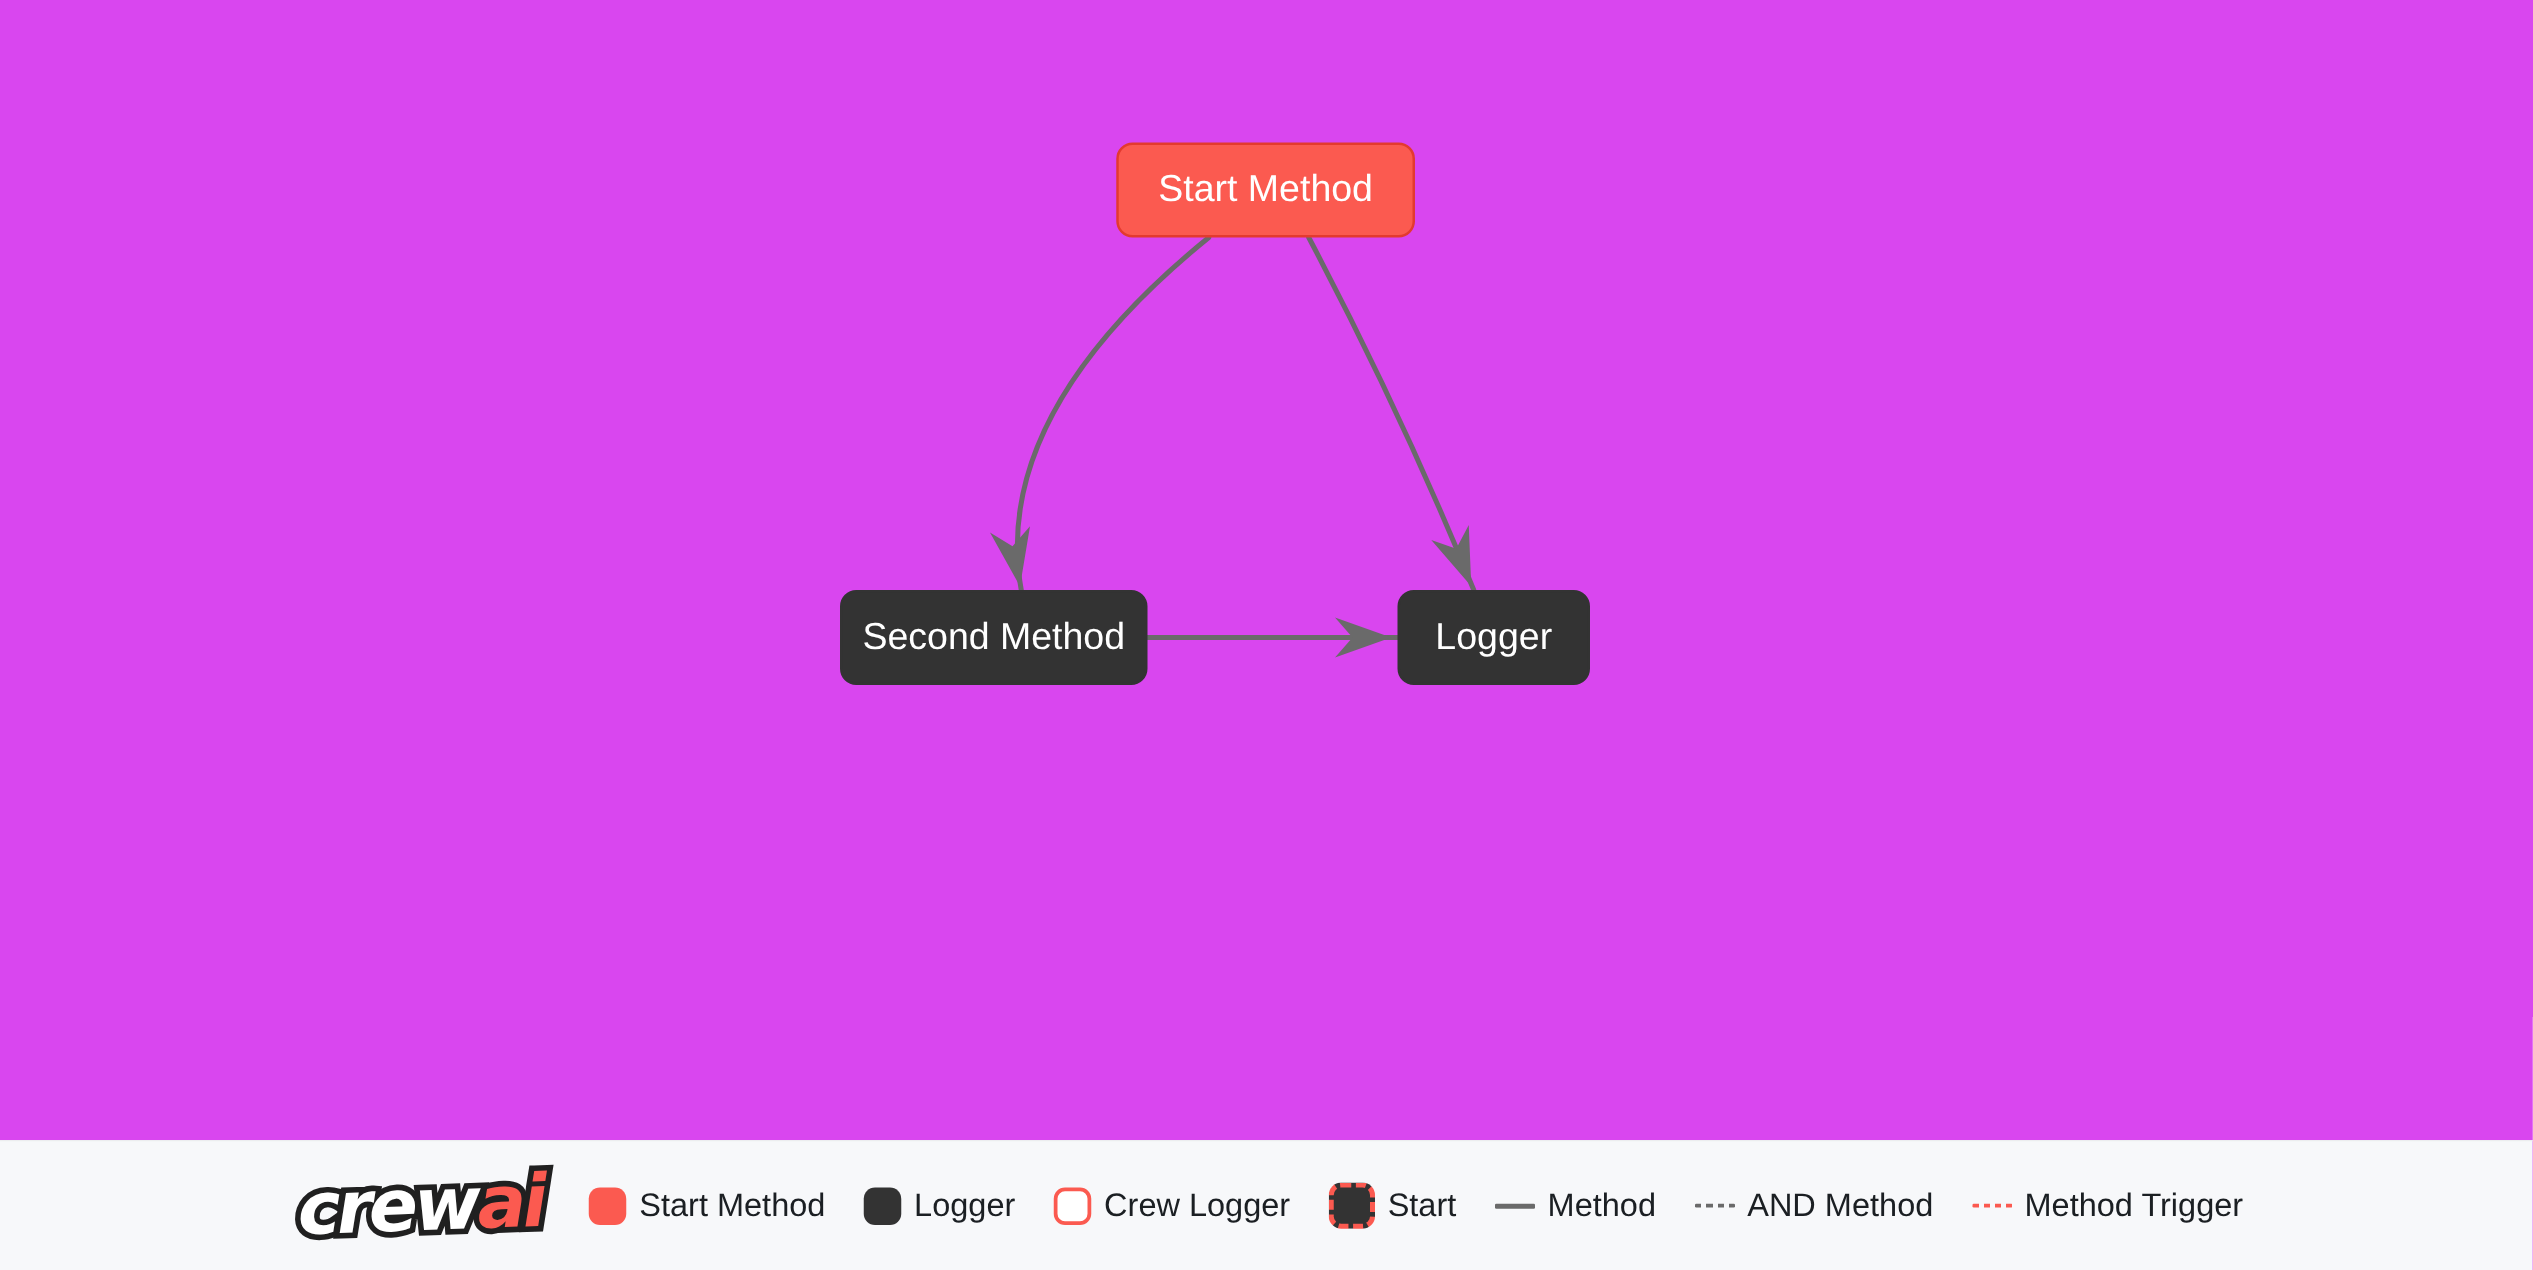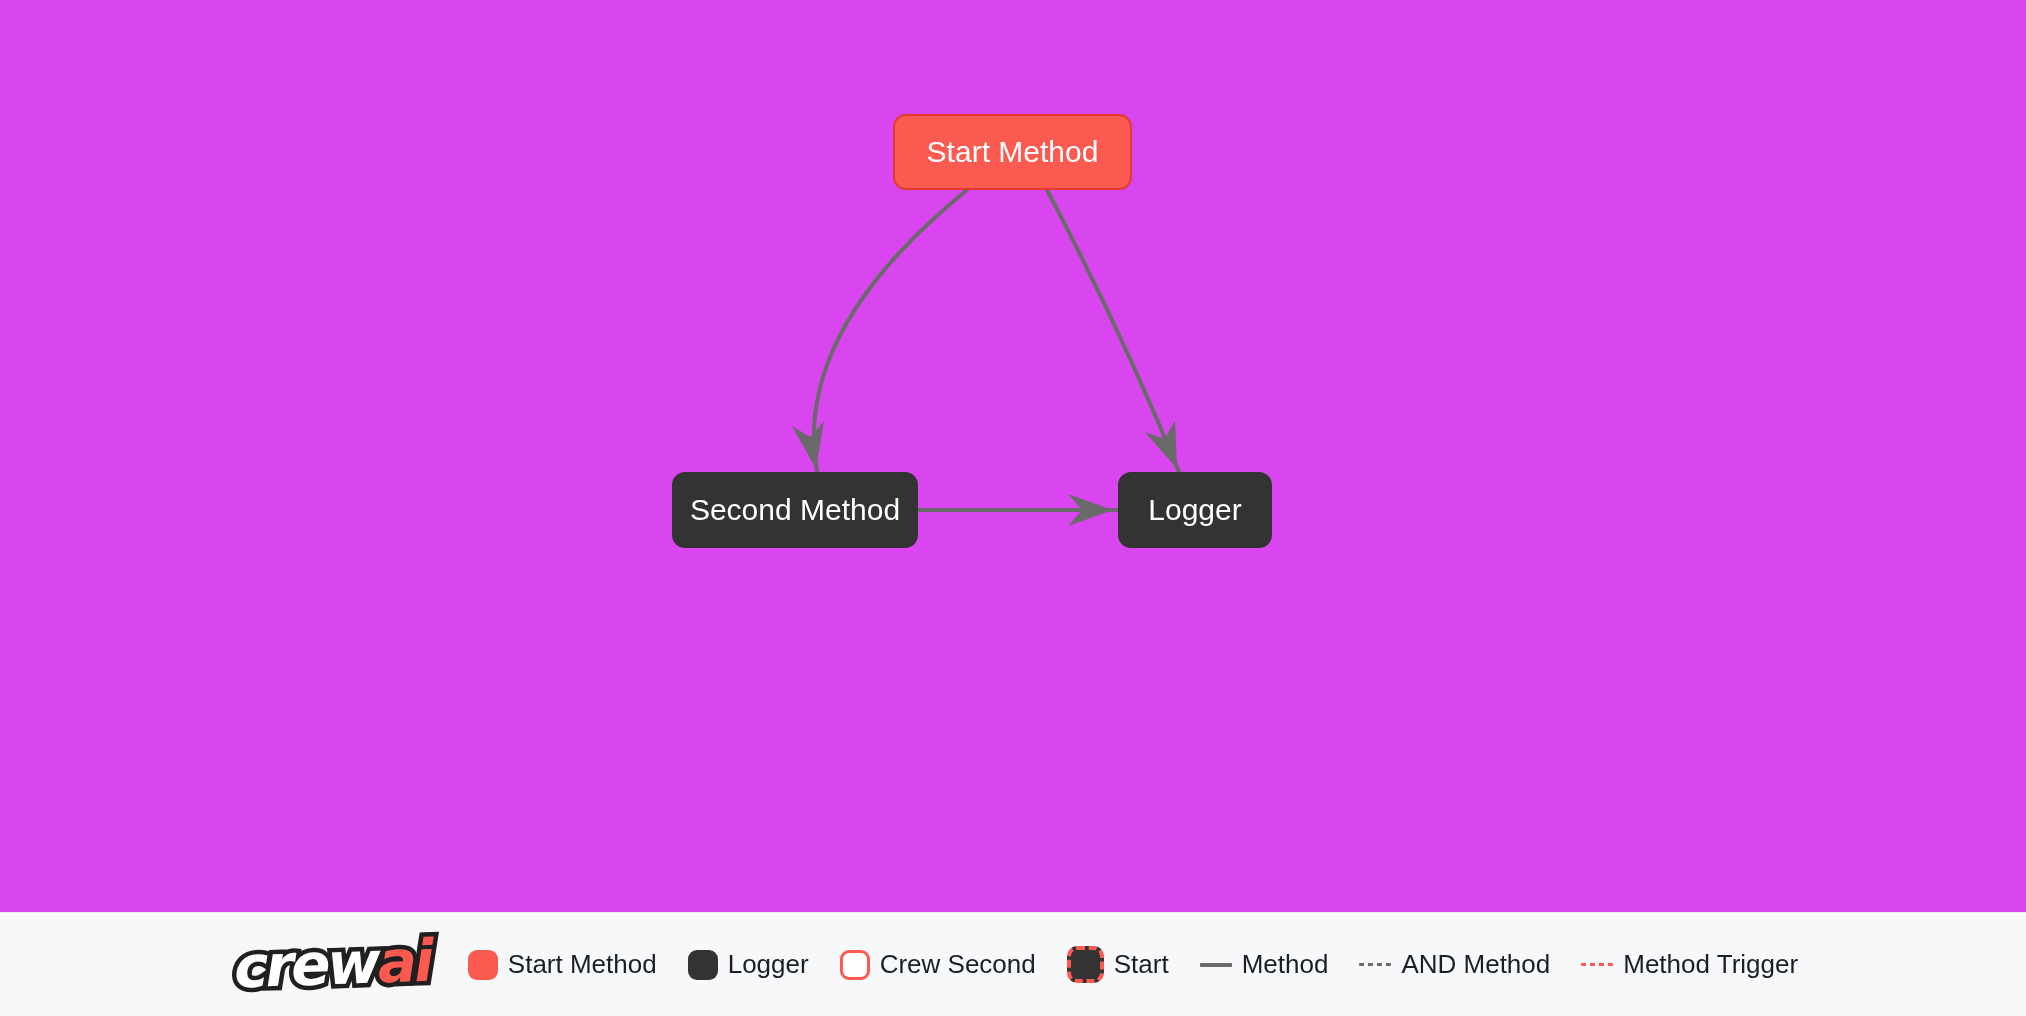--- a/index.html
+++ b/index.html
@@ -93,21 +93,21 @@
     <div class="legend-item">
           <span class="sw-box box-start"></span>
           <span>Start Method</span>
         </div>
         <div class="legend-item">
           <span class="sw-box box-method"></span>
           <span>Logger</span>
         </div>
         <div class="legend-item">
           <span class="sw-box box-crew"></span>
-          <span>Crew Second</span>
+          <span>Crew Logger</span>
         </div>
         <div class="legend-item">
           <span class="sw-box box-router"></span>
           <span>Start</span>
         </div>
         <div class="legend-item">
           <span class="sw-line line-solid"></span>
           <span>Method</span>
         </div>
         <div class="legend-item">

